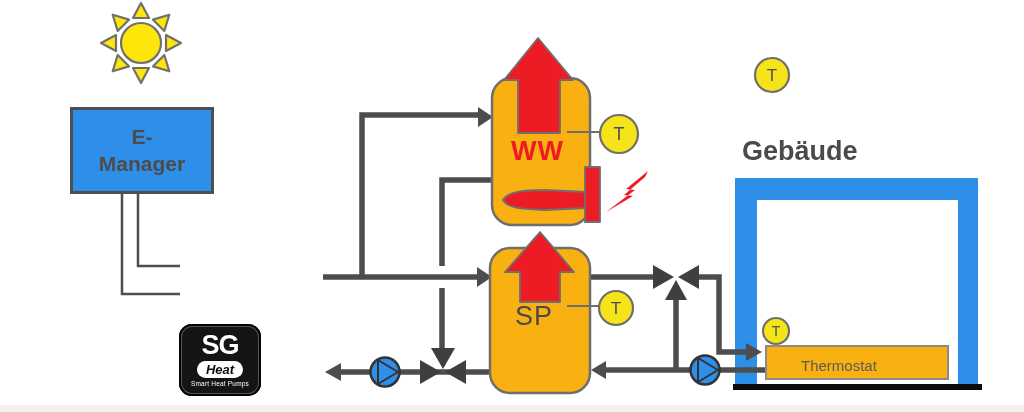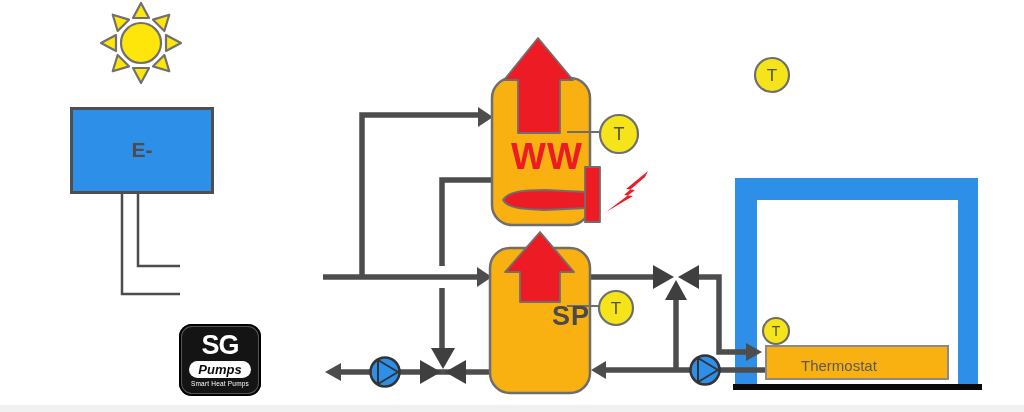--- a/index.html
+++ b/index.html
@@ -26,22 +26,22 @@
   #sg-logo-sub{margin-top:2px;color:#ffffff;font-size:6.5px;letter-spacing:.2px;}
   
   #building-frame{left:735px;top:178px;width:243px;height:207px;background:#ffffff;box-sizing:border-box;
     border-top:22px solid #2E8FE9;border-left:22px solid #2E8FE9;border-right:20px solid #2E8FE9;}
   #building-floor{left:733px;top:384px;width:249px;height:6px;background:#0a0a0a;}
   #radiator{left:765px;top:345px;width:184px;height:35px;background:#F9B011;border:2px solid #8a8a8a;box-sizing:border-box;}
   #gebaeude-title{left:742px;top:136px;font-size:27px;font-weight:bold;color:#4a4a4a;}
   #thermostat-label{left:801px;top:321px;font-size:15px;color:#5a5a5a;margin-top:36px;}
   #legend-label{left:803px;top:66px;font-size:15px;color:#5a5a5a;}
   
-  #ww-label{left:511px;top:136px;font-size:37px;font-weight:bold;color:#ED1C24;letter-spacing:1px;}
-  #sp-label{left:515px;top:301px;font-size:27px;font-weight:bold;color:#4a4a4a;letter-spacing:1px;margin-left:37px;}
+  #ww-label{left:511px;top:136px;font-size:27px;font-weight:bold;color:#ED1C24;letter-spacing:1px;}
+  #sp-label{left:515px;top:301px;font-size:27px;font-weight:normal;color:#4a4a4a;letter-spacing:1px;}
   #bottom-band{left:0;top:405px;width:1024px;height:7px;background:#f1f1f1;}
   
   svg{position:absolute;left:0;top:0;}
   .sig{fill:none;stroke:#4d4d4d;stroke-width:2.5;}
   .pipe{fill:none;stroke:#4d4d4d;stroke-width:5.5;}
   .thin{fill:none;stroke:#6e6e6e;stroke-width:2;}
   .ah{fill:#4d4d4d;}
   .valve{fill:#3f3f3f;}
   .tank{fill:#F9B011;stroke:#6e6e6e;stroke-width:2.5;}
   .redshape{fill:#ED1C24;stroke:#6f6f6f;stroke-width:1.8;stroke-linejoin:round;}
@@ -56,27 +56,28 @@
 <body>
 
 <div id="stage">
 
   <div class="abs" id="building-frame"></div>
   <div class="abs" id="building-floor"></div>
   <div class="abs" id="radiator"></div>
 
   <div class="abs blue-box" id="e-manager">
     <span>E-</span>
+    <span>Manager</span>
   </div>
 
 
   <div class="abs" id="sg-logo">
     <div id="sg-logo-inner">
       <span id="sg-logo-sg">SG</span>
-      <span id="sg-logo-pill">Pumps</span>
+      <span id="sg-logo-pill">Heat</span>
       <span id="sg-logo-sub">Smart Heat Pumps</span>
     </div>
   </div>
 
   <svg width="1024" height="412" viewBox="0 0 1024 412">
 
     <path class="sig" d="M138,194 V266 H180"></path>
     <path class="sig" d="M122,194 V294 H180"></path>
 
     <path class="pipe" d="M323,277 H480"></path>
@@ -149,16 +150,17 @@
 
     <circle class="sensor" cx="772" cy="75" r="17"></circle>
     <text class="sensor-t" x="772" y="81" font-size="17">T</text>
 
     <circle class="sensor" cx="776" cy="331" r="13"></circle>
     <text class="sensor-t" x="776" y="336" font-size="14">T</text>
   </svg>
 
   <div class="abs" id="ww-label">WW</div>
   <div class="abs" id="sp-label">SP</div>
+  <div class="abs" id="gebaeude-title">Gebäude</div>
   <div class="abs" id="thermostat-label">Thermostat</div>
   <div class="abs" id="bottom-band"></div>
 
 </div>
 
 </body></html>

